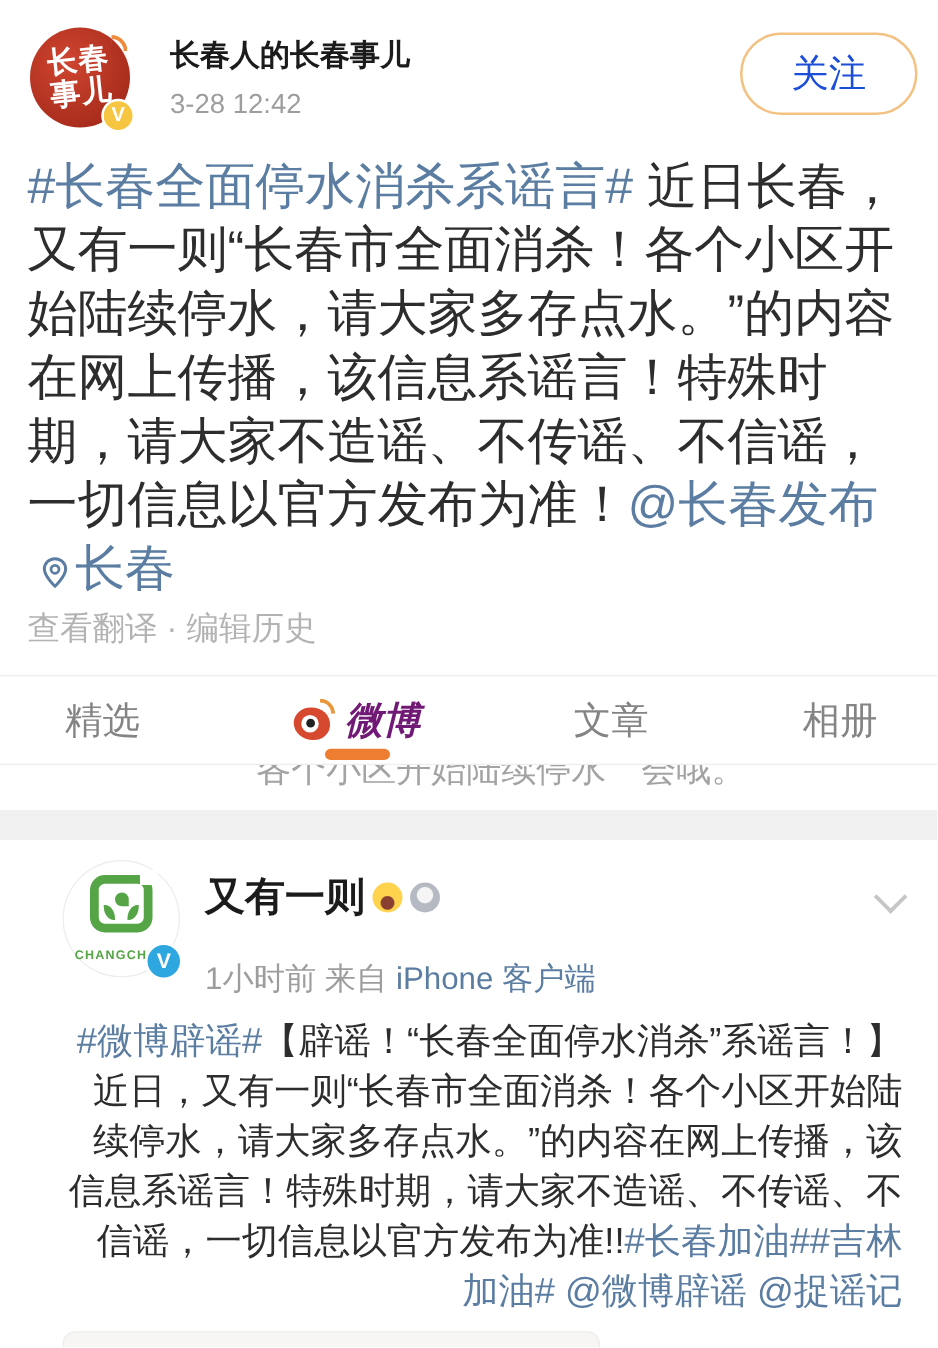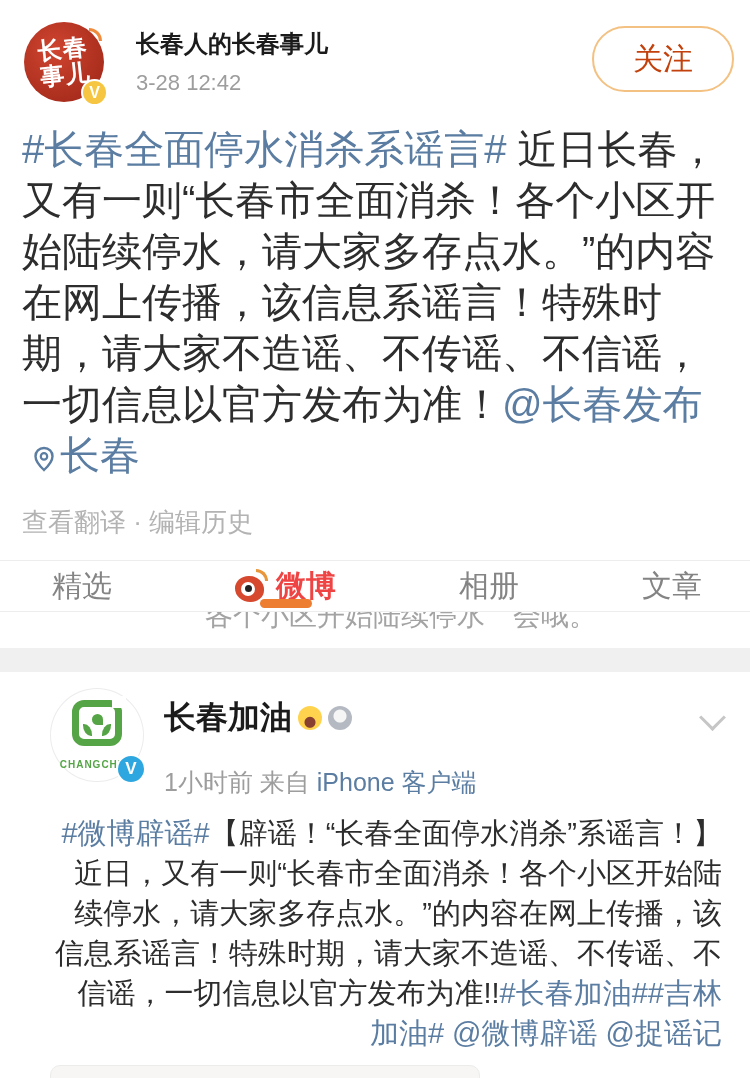--- a/index.html
+++ b/index.html
@@ -20,36 +20,36 @@
                   border-radius:0 14px 0 0; }
   .v-badge { position:absolute; right:-4px; bottom:-4px; width:27px; height:27px; border-radius:50%;
              color:#fff; font-size:16px; font-weight:bold; display:flex; align-items:center;
              justify-content:center; border:2px solid #fff; }
   .v-badge.yellow { background:#f6c642; }
   .v-badge.blue { background:#2ea7e0; }
   .header-info { margin-left:32px; padding-top:6px; }
   .username { font-size:24px; font-weight:bold; color:#1b1b1b; }
   .timestamp { font-size:22px; color:#9d9d9d; margin-top:10px; }
   .follow-btn { margin-left:auto; margin-top:4px; width:142px; height:66px; background:#fff;
-                border:2px solid #f3c182; border-radius:34px; color:#c2410c; font-size:30px;
+                border:2px solid #f3c182; border-radius:34px; color:#1d4ed8; font-size:30px;
                 font-family:inherit; }
 
   
   .post1-text { margin:22px 20px 0 22px; font-size:40px; line-height:51px; color:#2d2d2d;
                 word-break:break-all; }
   .link { color:#5b7da2; }
   .loc-pin { vertical-align:-4px; margin:0 2px 0 8px; }
-  .post1-footer { margin:24px 0 0 22px; font-size:26px; color:#b3b3b3; }
-
-  
-  .tabbar { margin-top:20px; height:52px; border-top:1px solid #ededed; border-bottom:1px solid #ededed;
+  .post1-footer { margin:4px 0 0 22px; font-size:26px; color:#b3b3b3; }
+
+  
+  .tabbar { margin-top:20px; height:72px; border-top:1px solid #ededed; border-bottom:1px solid #ededed;
             display:flex; align-items:center; justify-content:space-between; padding:0 48px 0 52px; }
   .tab { position:relative; height:100%; display:flex; align-items:center; gap:7px;
          font-size:30px; color:#848484; }
-  .tab.active { color:#ef4444; font-weight:bold; }
+  .tab.active { color:#701a75; font-weight:bold;font-style:italic; }
   .tab .underline { position:absolute; bottom:3px; left:50%; transform:translateX(-50%);
                     width:52px; height:9px; border-radius:5px; background:#ed7d31; }
   .weibo-logo { position:relative; width:34px; height:34px; flex:0 0 34px; }
   .weibo-logo .eye { position:absolute; left:0; bottom:1px; width:29px; height:26px;
                      background:#d6492f; border-radius:48% 52% 46% 54%; }
   .weibo-logo .eye-w { position:absolute; left:6px; bottom:7px; width:14px; height:14px;
                        background:#fff; border-radius:50%; }
   .weibo-logo .eye-p { position:absolute; left:10px; bottom:11px; width:7px; height:7px;
                        background:#222; border-radius:50%; }
   .weibo-logo .arc { position:absolute; top:0; right:1px; width:12px; height:12px;
@@ -157,24 +157,24 @@
       <span class="weibo-logo">
         <span class="eye"></span>
           <span class="eye-w"></span>
           <span class="eye-p"></span>
           <span class="arc"></span>
       </span>
       <span>微博</span>
       <span class="underline"></span>
     </div>
     <div class="tab">
+      <span>文章</span>
+    </div>
+    <div class="tab">
       <span>相册</span>
-    </div>
-    <div class="tab">
-      <span>文章</span>
     </div>
   </nav>
 
   <div class="clipped-post">
     <span>各个小区开始陆续停水　会哦。</span>
   </div>
   <div class="gray-band"></div>
 
   <section class="post2">
     <div class="post2-header">
@@ -182,21 +182,21 @@
         <span class="g-frame"></span>
         <span class="g-gap"></span>
         <span class="plant-head"></span>
         <span class="plant-leaf-l"></span>
         <span class="plant-leaf-r"></span>
         <span class="avatar2-caption">CHANGCHUN</span>
         <span class="v-badge blue">V</span>
       </div>
       <div class="post2-info">
         <div class="post2-username-row">
-          <span class="post2-username">长春加油</span>
+          <span class="post2-username">又有一则</span>
           <span class="emoji-face"></span>
           <span class="emoji-badge"></span>
         </div>
         <div class="post2-meta"><span>1小时前 来自</span> <span class="link">iPhone 客户端</span></div>
       </div>
       <div class="chevron-down"></div>
     </div>
 
     <div class="post2-text"><span class="link">#微博辟谣#</span><span>【辟谣！“长春全面停水消杀”系谣言！】 近日，又有一则“长春市全面消杀！各个小区开始陆续停水，请大家多存点水。”的内容在网上传播，该信息系谣言！特殊时期，请大家不造谣、不传谣、不信谣，一切信息以官方发布为准!!</span><span class="link">#长春加油##吉林加油# @微博辟谣 @捉谣记</span></div>
 

